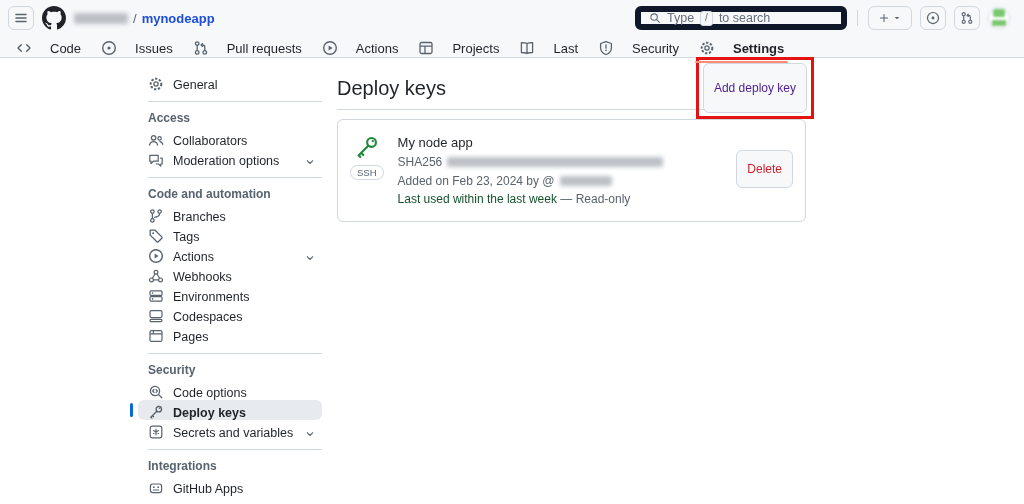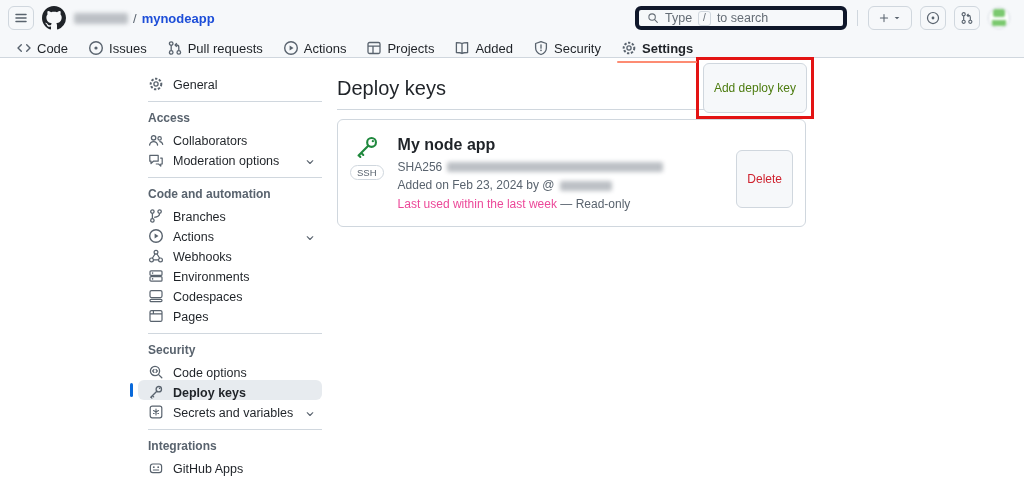--- a/index.html
+++ b/index.html
@@ -34,21 +34,21 @@
   .redact {
     display: inline-block; background: #bcc0c5;
     filter: blur(2px); border-radius: 2px; vertical-align: middle;
   }
   .crumb-owner { width: 54px; height: 11px; }
   .crumb-sep { color: #59636e; }
   .crumb-repo { font-weight: 700; color: #1d4ed8; text-decoration: none; }
   .hdr-spacer { flex: 1; }
   .search-box {
     width: 212px; height: 24px;
-    border: 4px solid #0f172a; border-radius: 6px;
+    border: 6px solid #0f172a; border-radius: 6px;
     background: #f6f8fa; color: #656d76;
     display: flex; align-items: center; gap: 6px;
     padding: 0 8px; font-size: 12.5px; cursor: text;
   }
   .slash-key {
     border: 1px solid #d0d7de; border-radius: 3px;
     font-size: 10px; line-height: 1;
     padding: 1px 4px 2px; color: #656d76; background: #f6f8fa;
   }
   .hdr-divider { width: 1px; height: 16px; background: #d0d7de; margin: 0 2px; }
@@ -56,21 +56,21 @@
   .avatar {
     width: 22px; height: 22px; border-radius: 50%;
     overflow: hidden; border: 1px solid #d0d7de; cursor: pointer;
     filter: blur(1px);
   }
   .avatar svg { width: 100%; height: 100%; display: block; }
 
   
   .tab-bar { display: flex; align-items: center; gap: 4px; margin-top: 6px; padding-left: 0; }
   .tab {
-    position: relative; display: inline-flex; align-items: center; gap: 5px;
+    position: relative; display: inline-flex; align-items: center; gap: 18px;
     padding: 3px 8px 7px; color: #1f2328; cursor: pointer; font-size: 13px;
   }
   .tab .t-ico { color: #59636e; }
   .tab.active { font-weight: 700; align-items: flex-end; }
   .tab.active::after {
     content: ""; position: absolute; left: 4px; right: 4px; bottom: 0;
     height: 2px; border-radius: 2px; background: #fd8c73;
   }
 
   
@@ -96,49 +96,49 @@
   .side-heading {
     padding: 0 0 3px 10px; font-size: 12px; font-weight: 700; color: #59636e;
   }
 
   
   .main-col { margin-left: 9px; width: 469px; flex: none; }
   .subhead { display: flex; align-items: center; justify-content: space-between; height: 32px; }
   .page-title { font-size: 20px; font-weight: 400; color: #1f2328; }
   .btn {
     border: 1px solid #d0d7de; border-radius: 6px; background: #f6f8fa;
-    font-size: 12px; color: #4d7c0f; padding: 17px 10px; cursor: pointer;
+    font-size: 12px; color: #4c1d95; padding: 17px 10px; cursor: pointer;
     font-family: inherit;
   }
   .red-annotation {
     display: inline-block; border: 3px solid #e31313; padding: 3px 4px;
     margin-right: -8px;
   }
   .subhead-hr { border: 0; border-top: 1px solid #d0d7de; margin: 5px 0 0; }
 
   .deploy-card {
     margin-top: 9px; border: 1px solid #d0d7de; border-radius: 6px;
     padding: 12px; display: flex; align-items: flex-start; gap: 14px;
   }
   .key-col { display: flex; flex-direction: column; align-items: center; gap: 5px; padding-top: 2px; }
   .key-col .bigkey { width: 26px; height: 26px; color: #1f883d; }
   .ssh-badge {
     border: 1px solid #d0d7de; border-radius: 999px; font-size: 9.5px;
     color: #59636e; padding: 1px 6px; background: #fff;
   }
   .key-info { flex: 1; line-height: 1.55; padding-top: 1px; }
-  .key-name { font-size: 16px; font-weight: 700; }
+  .key-name { font-size: 13px; font-weight: 400; }
   .key-meta { font-size: 12px; color: #59636e; display: flex; align-items: center; gap: 5px; }
   .fp-redact { width: 216px; height: 10px; }
   .user-redact { width: 52px; height: 10px; }
   .key-used { font-size: 12px; color: #59636e; }
-  .used-green { color: #ec4899; }
+  .used-green { color: #14532d; }
   .btn-delete {
     border: 1px solid #d0d7de; border-radius: 6px; background: #f6f8fa;
-    color: #cf222e; font-size: 12px; padding: 21px 10px; cursor: pointer;
+    color: #cf222e; font-size: 12px; padding: 11px 10px; cursor: pointer;
     margin-top: 18px; font-family: inherit;
   }
 </style>
 </head>
 <body>
 
 <svg width="0" height="0" style="position:absolute" aria-hidden="true">
   <defs>
     <symbol id="i-bars" viewBox="0 0 16 16">
         <path d="M3 4.5h10M3 8h10M3 11.5h10" stroke="currentColor" stroke-width="1.5" stroke-linecap="round" fill="none"></path>
@@ -355,21 +355,21 @@
     <div class="tab">
         <svg class="ico t-ico">
           <use href="#i-table"></use>
         </svg>
         <span>Projects</span>
       </div>
     <div class="tab">
         <svg class="ico t-ico">
           <use href="#i-book"></use>
         </svg>
-        <span>Added</span>
+        <span>Last</span>
       </div>
     <div class="tab">
         <svg class="ico t-ico">
           <use href="#i-shield"></use>
         </svg>
         <span>Security</span>
       </div>
     <div class="tab active">
         <svg class="ico t-ico">
           <use href="#i-gear"></use>
@@ -407,20 +407,26 @@
         </svg>
     </div>
 
     <hr class="side-divider">
     <div class="side-heading">Code and automation</div>
     <div class="side-item">
       <svg class="ico s-ico">
           <use href="#i-branch"></use>
         </svg>
       <span class="lbl">Branches</span>
+    </div>
+    <div class="side-item">
+      <svg class="ico s-ico">
+          <use href="#i-tag"></use>
+        </svg>
+      <span class="lbl">Tags</span>
     </div>
     <div class="side-item">
       <svg class="ico s-ico">
           <use href="#i-play"></use>
         </svg>
       <span class="lbl">Actions</span>
       <svg class="ico-sm chev">
           <use href="#i-chev"></use>
         </svg>
     </div>

